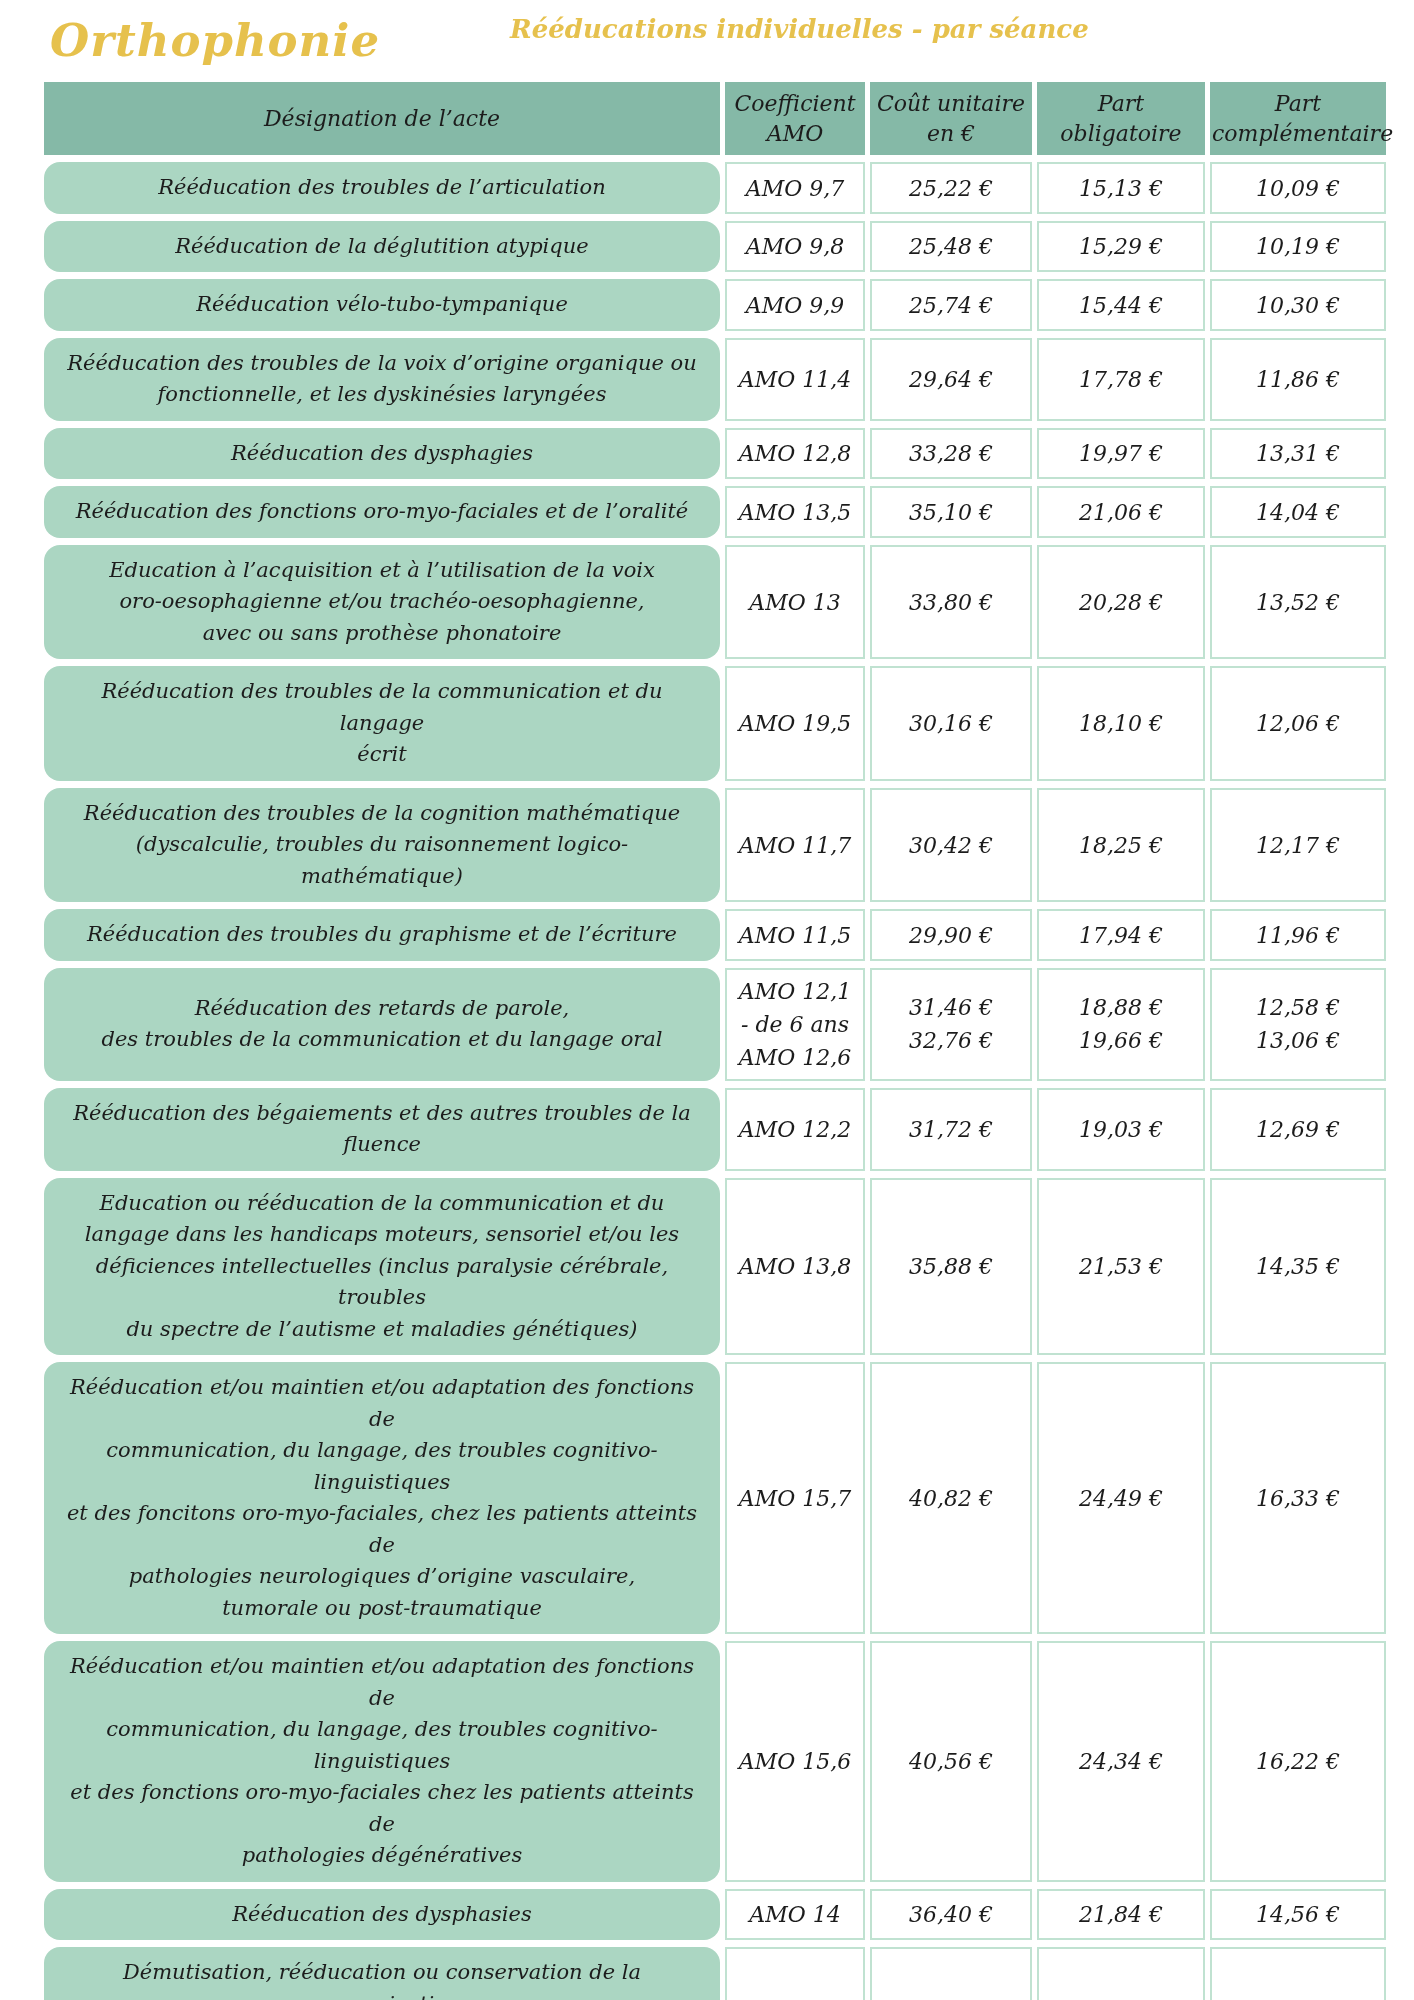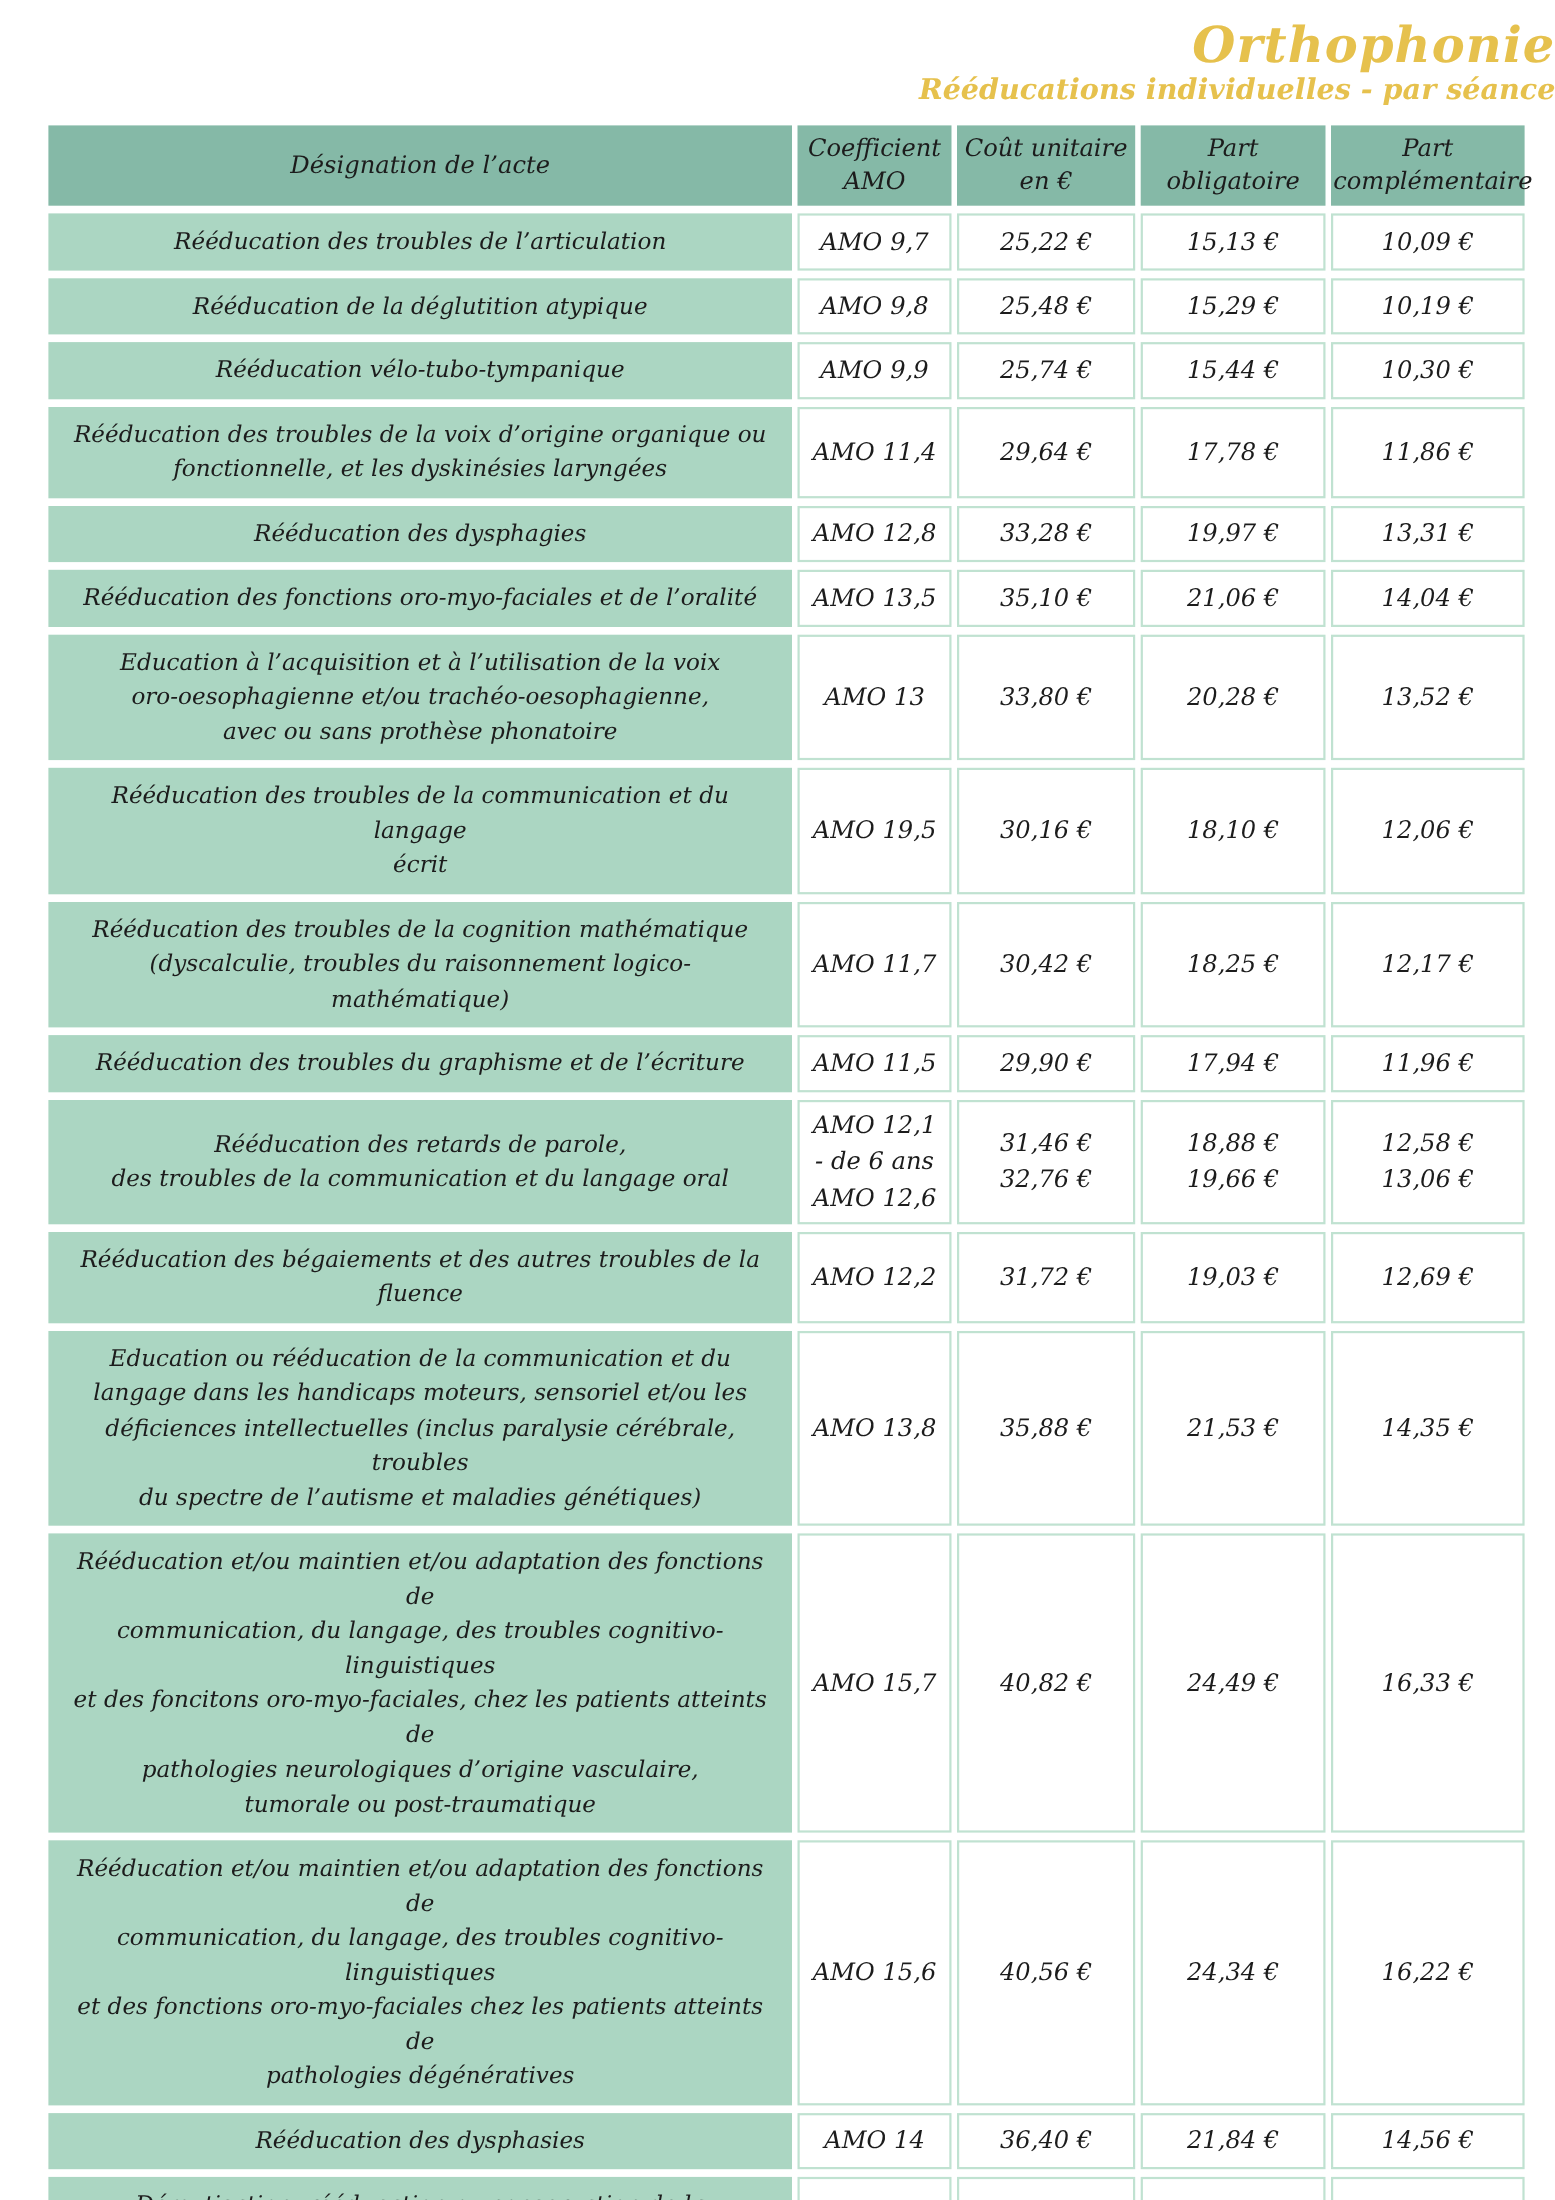--- a/index.html
+++ b/index.html
@@ -6,21 +6,21 @@
   html, body { margin: 0; padding: 0; }
   body {
     width: 1414px;
     min-height: 2000px;
     background: #ffffff;
     font-family: "DejaVu Serif", serif;
     font-style: italic;
     color: #1c1c1c;
   }
   
-  .titlebar { display: flex; align-items: flex-end; padding-top: 14px; flex-direction: column; }
+  .titlebar { display: flex; align-items: flex-start; padding-top: 14px; }
   .main-title {
     color: #e6c14d;
     font-size: 45px;
     font-weight: bold;
     margin: 0 0 0 50px;
     letter-spacing: 1px;
     white-space: nowrap;
   }
   .sub-title {
     color: #e6c14d;
@@ -45,20 +45,21 @@
     white-space: pre-line;
     line-height: 1.35;
   }
   table.acts td, table.acts th { text-align: center; vertical-align: middle; }
   td.desig {
     background: #abd6c2;
     font-size: 21px;
     padding: 10px 12px;
     white-space: pre-line;
     line-height: 1.5;
+    border-radius: 16px;
   }
   td.val {
     background: #ffffff;
     border: 2px solid #c0e2d1;
     font-size: 22px;
     padding: 5px 2px;
     white-space: pre-line;
     line-height: 1.5;
   }
 </style>

